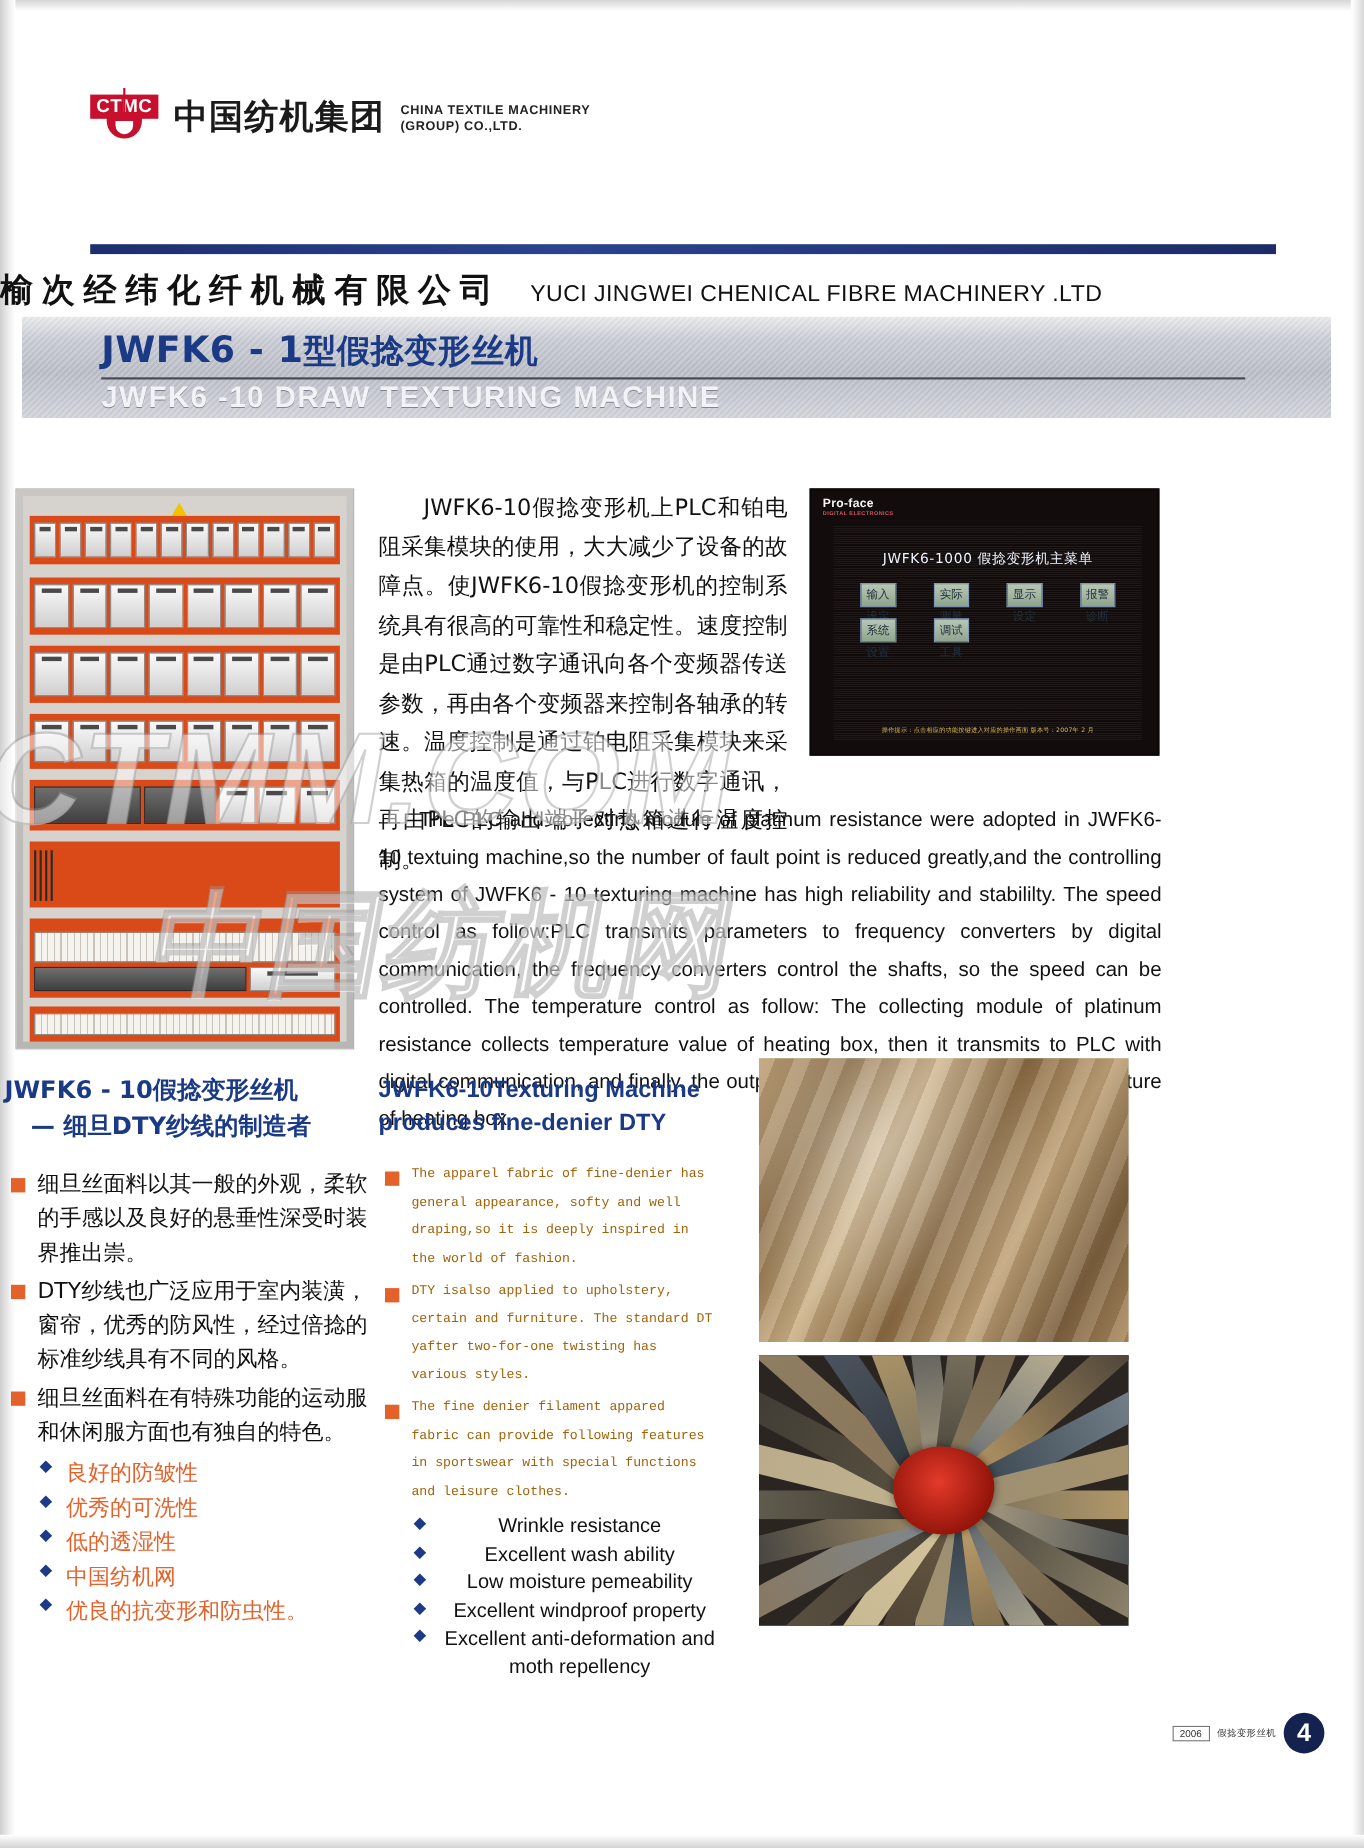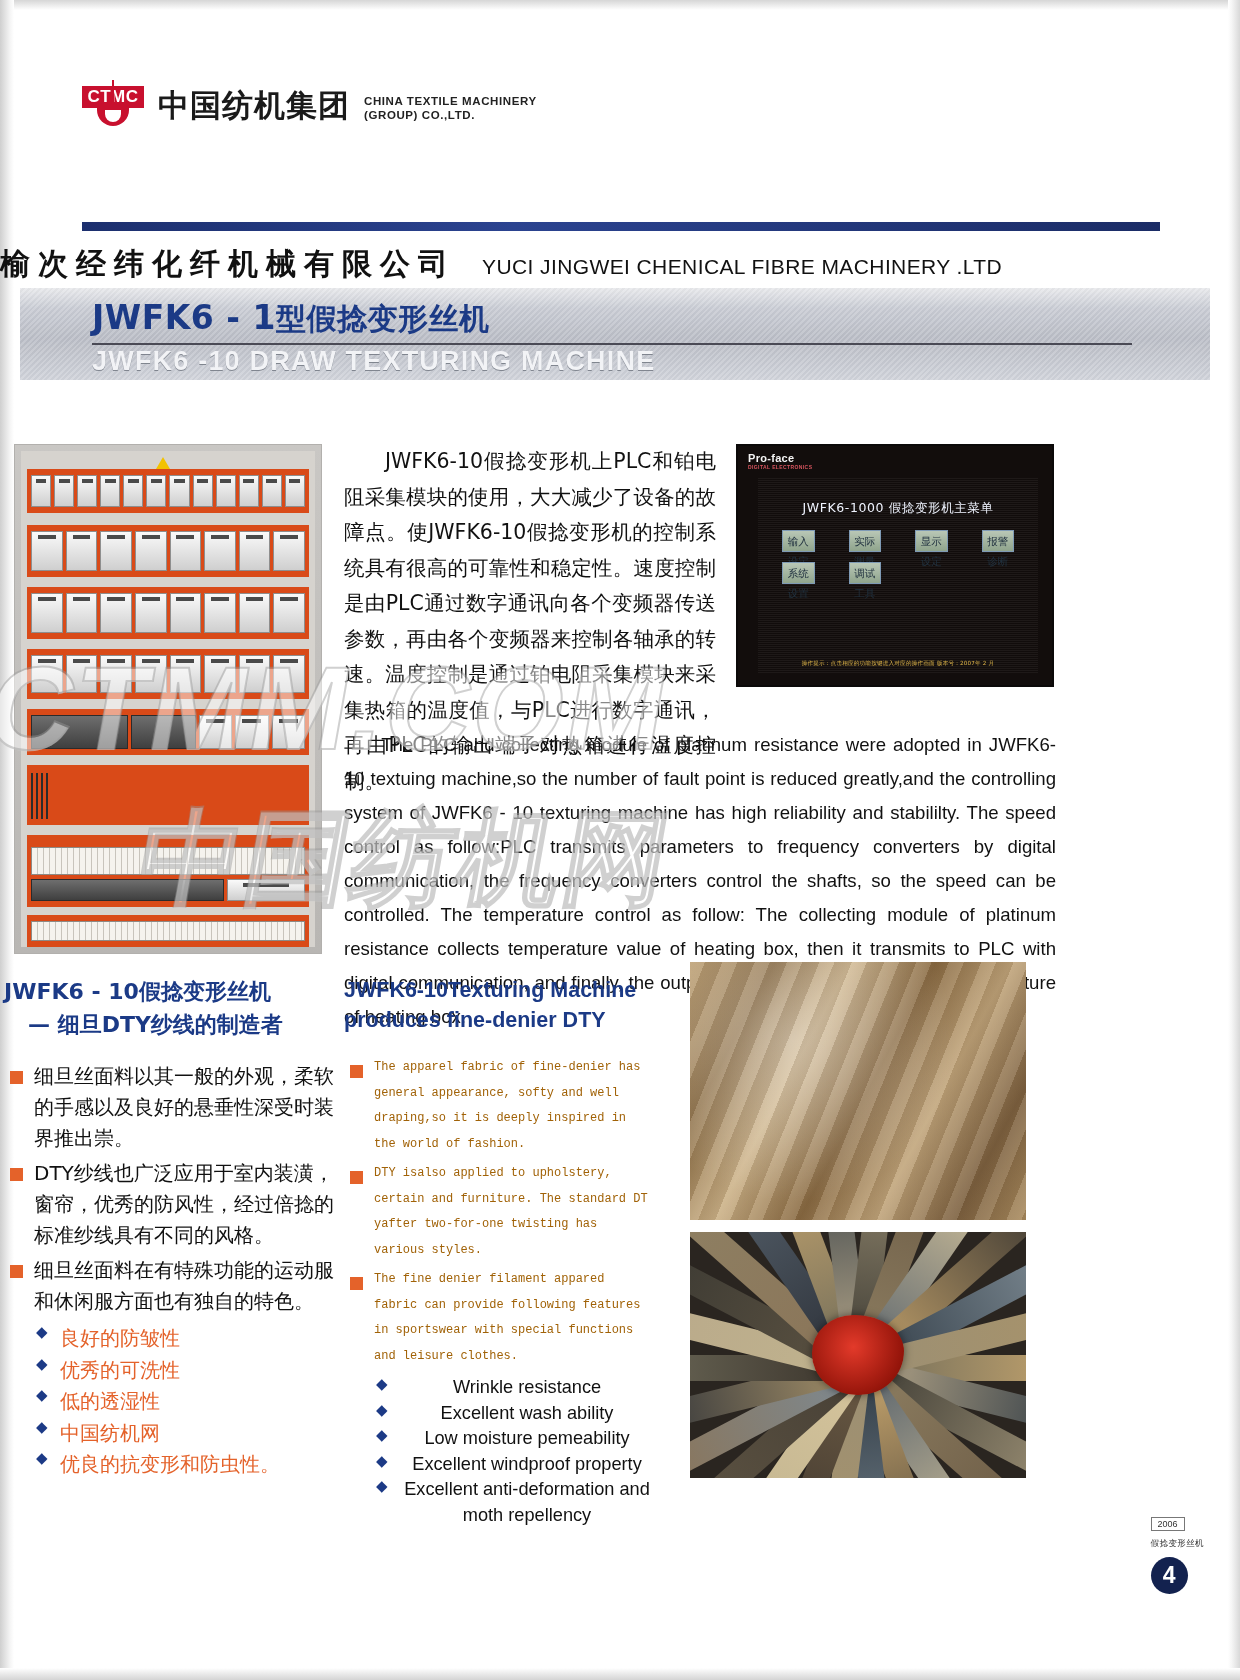--- a/index.html
+++ b/index.html
@@ -224,21 +224,21 @@
     -webkit-text-stroke:2px rgba(150,150,150,.45);
     text-shadow:0 1px 0 rgba(255,255,255,.5);
   }
   .wm-1 { left:-10px; top:640px; font-size:118px;
           font-family:"Liberation Sans",sans-serif; transform:skewX(-10deg); }
   .wm-2 { left:140px; top:790px; font-size:104px;
           font-family:"DejaVu Sans","Liberation Sans",sans-serif; transform:skewX(-10deg); }
 
   
   .footer { position:absolute; right:36px; bottom:86px;
-            display:flex; align-items:flex-start; gap:7px;flex-direction:column; }
+            display:flex; align-items:center; gap:7px; }
   .foot-year { border:1px solid #777; font-size:9px; padding:1px 6px; color:#333;
                font-family:"Liberation Sans",sans-serif; }
   .foot-cn { font-size:8.5px; color:#333; letter-spacing:.4px;
              font-family:"DejaVu Sans","Liberation Sans",sans-serif; }
   .foot-num { width:37px; height:37px; border-radius:50%; background:#13224f;
               color:#fff; font-size:23px; font-weight:bold; text-align:center;
               line-height:37px; font-family:"Liberation Sans",sans-serif; }
 </style>
 </head>
 <body>

